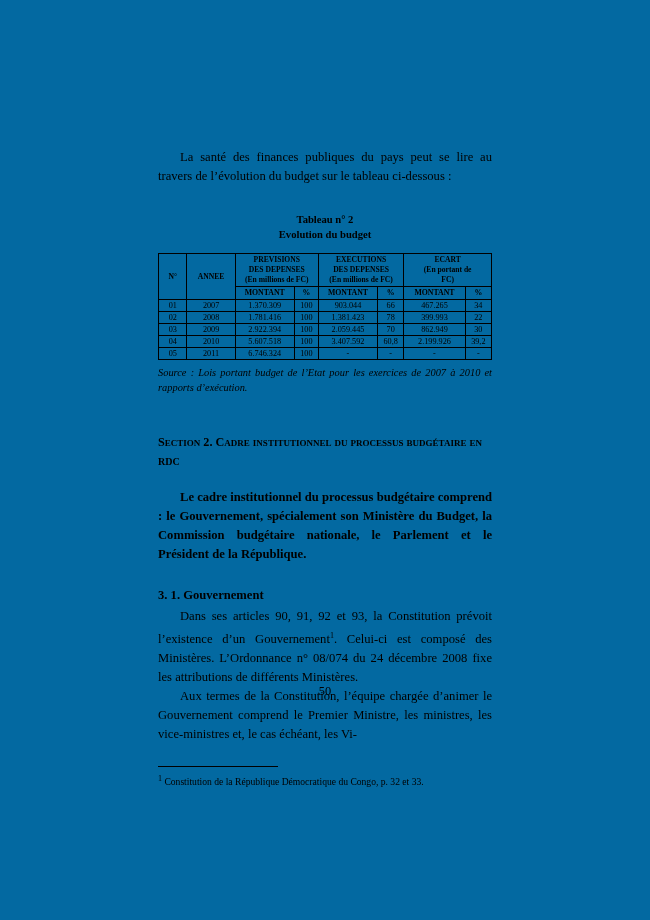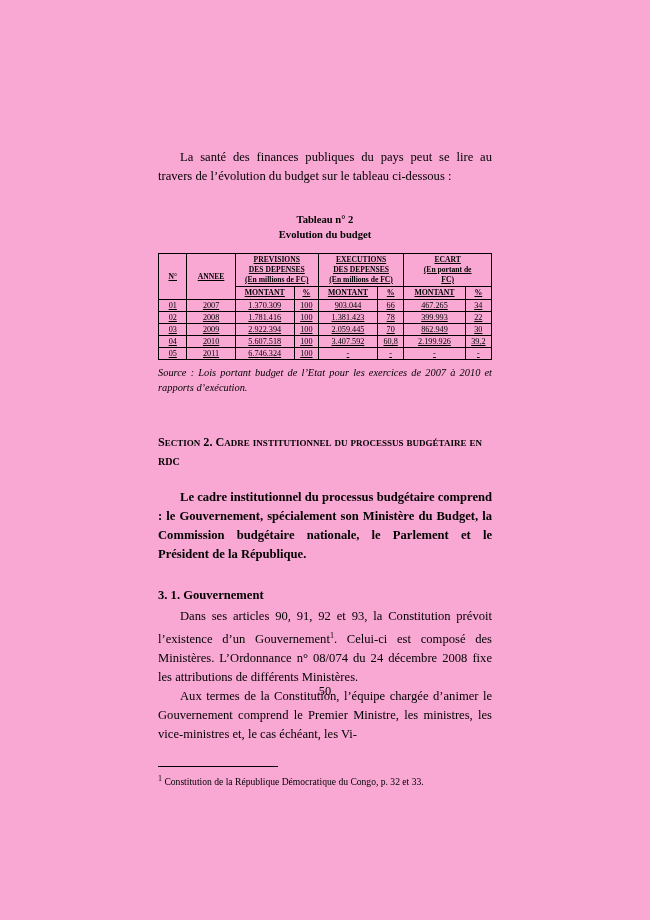--- a/index.html
+++ b/index.html
@@ -11,21 +11,21 @@
     height: 920px;
     background: #ffffff;
     font-family: "Liberation Serif", serif;
     color: #000000;
     overflow: hidden;
   }
   .page {
     position: relative;
     width: 650px;
     height: 920px;
-    background: #f9a8d4;
+    background: #0369a1;
   }
   .content {
     position: absolute;
     left: 158px;
     top: 148px;
     width: 334px;
   }
   p.para {
     margin: 0 0 0 0;
     font-size: 12.6px;
@@ -46,21 +46,20 @@
     width: 334px;
     table-layout: fixed;
     font-size: 8.2px;
   }
   table.budget td, table.budget th {
     border: 1px solid #000000;
     padding: 1px 2px;
     text-align: center;
     vertical-align: middle;
     font-weight: normal;
-    text-decoration: underline;
   }
   table.budget th {
     font-weight: bold;
     font-size: 7.6px;
     line-height: 10px;
   }
   table.budget .sub th {
     font-size: 7.8px;
   }
   table.budget td.num {

